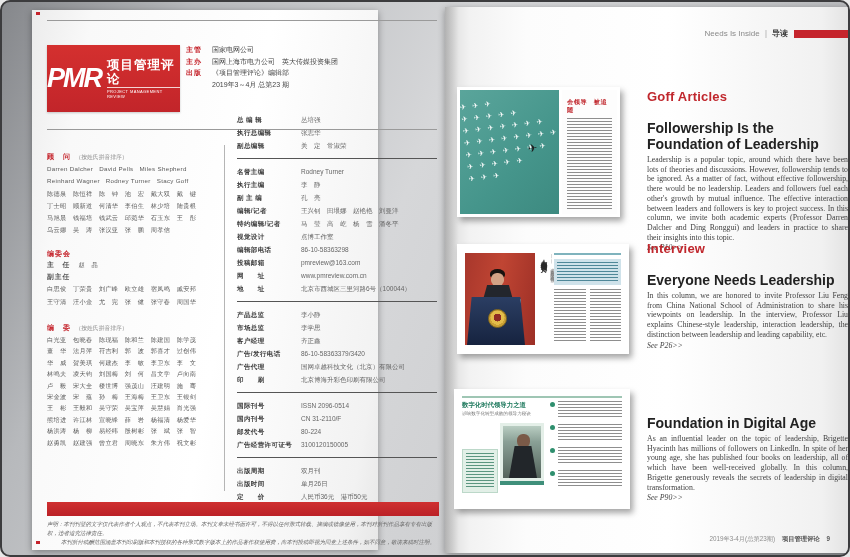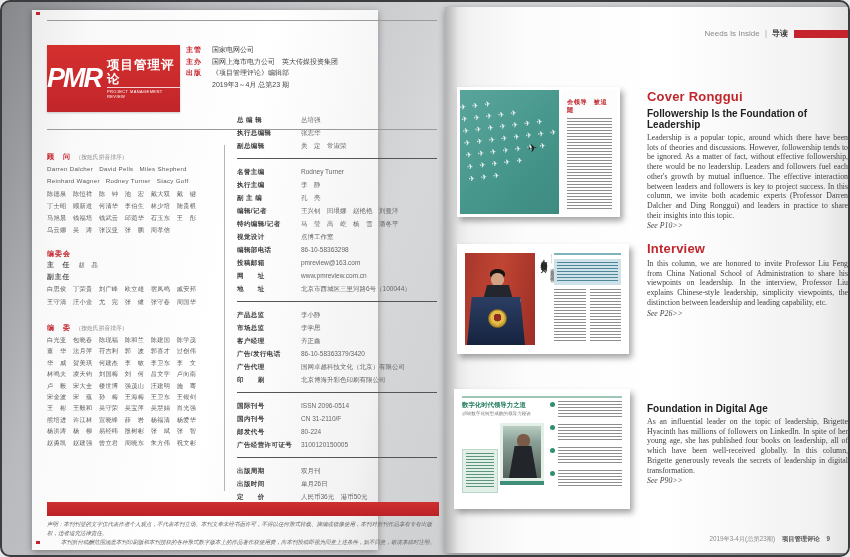--- a/index.html
+++ b/index.html
@@ -52,21 +52,21 @@
   
   .rp-header{position:absolute;right:62px;top:21px;font-size:8px;color:#8a8a8a;white-space:nowrap;}
   .rp-header .hd-cn{color:#3a3a3a;font-weight:bold;}
   .rp-redbar{position:absolute;left:349px;top:23px;width:56px;height:8px;background:#c5242c;}
   .rp-footer{position:absolute;right:20px;top:528px;font-size:6.3px;color:#8d8d8d;white-space:nowrap;}
   .rp-footer .ft-strong{color:#555;font-weight:bold;margin-left:5px;}
   .rp-footer .ft-page{color:#555;font-weight:bold;margin-left:5px;}
   
   .sec{position:absolute;left:202px;width:201px;}
   .sec-h{font-size:13px;font-weight:bold;color:#c0272d;letter-spacing:.2px;}
-  .sec-sub{font-size:10px;font-weight:bold;color:#222;margin-top:4px;}
+  .sec-sub{font-size:14px;font-weight:bold;color:#222;margin-top:16px;}
   .sec-body{font-family:"Liberation Serif",serif;font-size:7.8px;line-height:9.7px;color:#3f3f3f;text-align:justify;margin-top:3px;}
   .sec-see{font-family:"Liberation Serif",serif;font-style:italic;font-size:7.8px;color:#444;margin-top:1px;}
   .s1{top:82px;} .s2{top:234px;} .s3{top:392px;}
   
   .thumb{position:absolute;background:#fff;box-shadow:3px 4px 6px rgba(0,0,0,.35);}
   .t1{left:12px;top:80px;width:163px;height:130px;}
   .t1-teal{position:absolute;left:3px;top:3px;bottom:3px;width:99px;background:linear-gradient(135deg,#5aa59b,#45958b 60%,#3d8a80);overflow:hidden;}
   .t1-planes{position:absolute;left:4px;top:6px;transform:rotate(-7deg);color:rgba(255,255,255,.95);
     font-size:7.5px;line-height:12px;letter-spacing:2px;white-space:nowrap;}
   .t1-leader{position:absolute;left:68px;top:52px;color:#1d1d1d;font-size:11px;transform:rotate(-7deg);}
@@ -324,21 +324,21 @@
         </div>
         <div class="t1-leader">✈</div>
       </div>
       <div class="t1-page">
         <div class="t1-title">会领导　被追随</div>
         <div class="tl t1-lines"></div>
       </div>
     </div>
 
     <div class="sec s1">
-      <div class="sec-h">Cover Ronggui</div>
+      <div class="sec-h">Goff Articles</div>
       <div class="sec-sub">Followership Is the Foundation of Leadership</div>
       <div class="sec-body">Leadership is a popular topic, around which there have been lots of theories and discussions. However, followership tends to be ignored. As a matter of fact, without effective followership, there would be no leadership. Leaders and followers fuel each other's growth by mutual influence. The effective interaction between leaders and followers is key to project success. In this column, we invite both academic experts (Professor Darren Dalcher and Ding Ronggui) and leaders in practice to share their insights into this topic.</div>
       <div class="sec-see">See P10&gt;&gt;</div>
     </div>
 
     <div class="thumb t2">
       <div class="t2-photo">
         <div class="t2-hair"></div>
         <div class="t2-face"></div>
         <div class="t2-body"></div>
@@ -358,21 +358,22 @@
           </div>
         <div class="t2-cols">
           <div class="tl t2-col"></div>
           <div class="tl t2-col"></div>
         </div>
       </div>
     </div>
 
     <div class="sec s2">
       <div class="sec-h">Interview</div>
-      <div class="sec-body">In this column, we are honored to invite Professor Liu Feng from China National School of Administration to share his viewpoints on leadership. In the interview, Professor Liu explains Chinese-style leadership, simplicity viewpoints, the distinction between leadership and leading capability, etc.</div>
+      <div class="sec-sub">Everyone Needs Leadership</div>
+      <div class="sec-body">In this column, we are honored to invite Professor Liu Feng from China National School of Administration to share his viewpoints on leadership. In the interview, Professor Liu explains Chinese-style leadership, interaction leadership, the distinction between leadership and leading capability, etc.</div>
       <div class="sec-see">See P26&gt;&gt;</div>
     </div>
 
     <div class="thumb t3">
       <div class="t3-rule"></div>
       <div class="t3-left">
         <div class="t3-title">数字化时代领导力之道</div>
         <div class="t3-subtitle">影响数字化转型成败的领导力秘诀</div>
         <div class="t3-photo">
           <div class="t3-head"></div>

